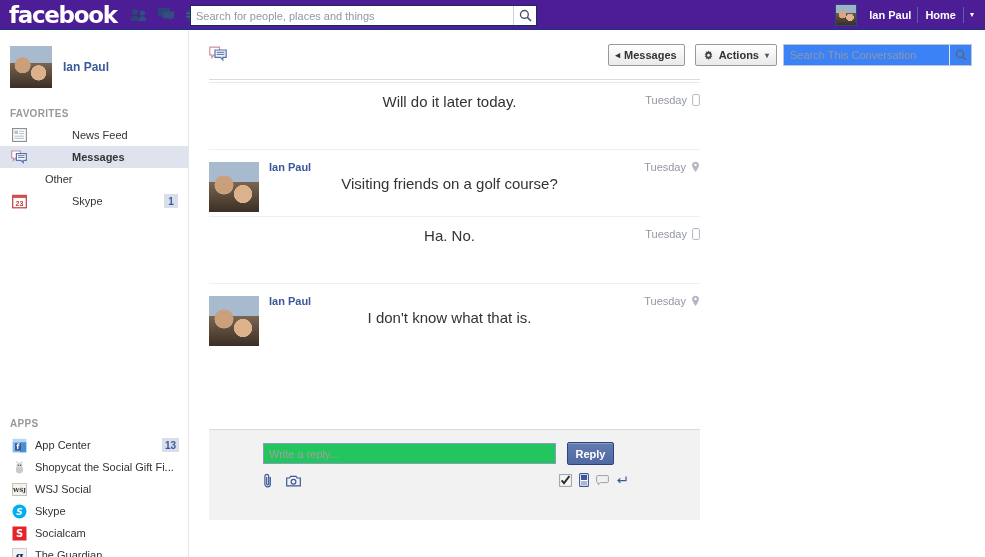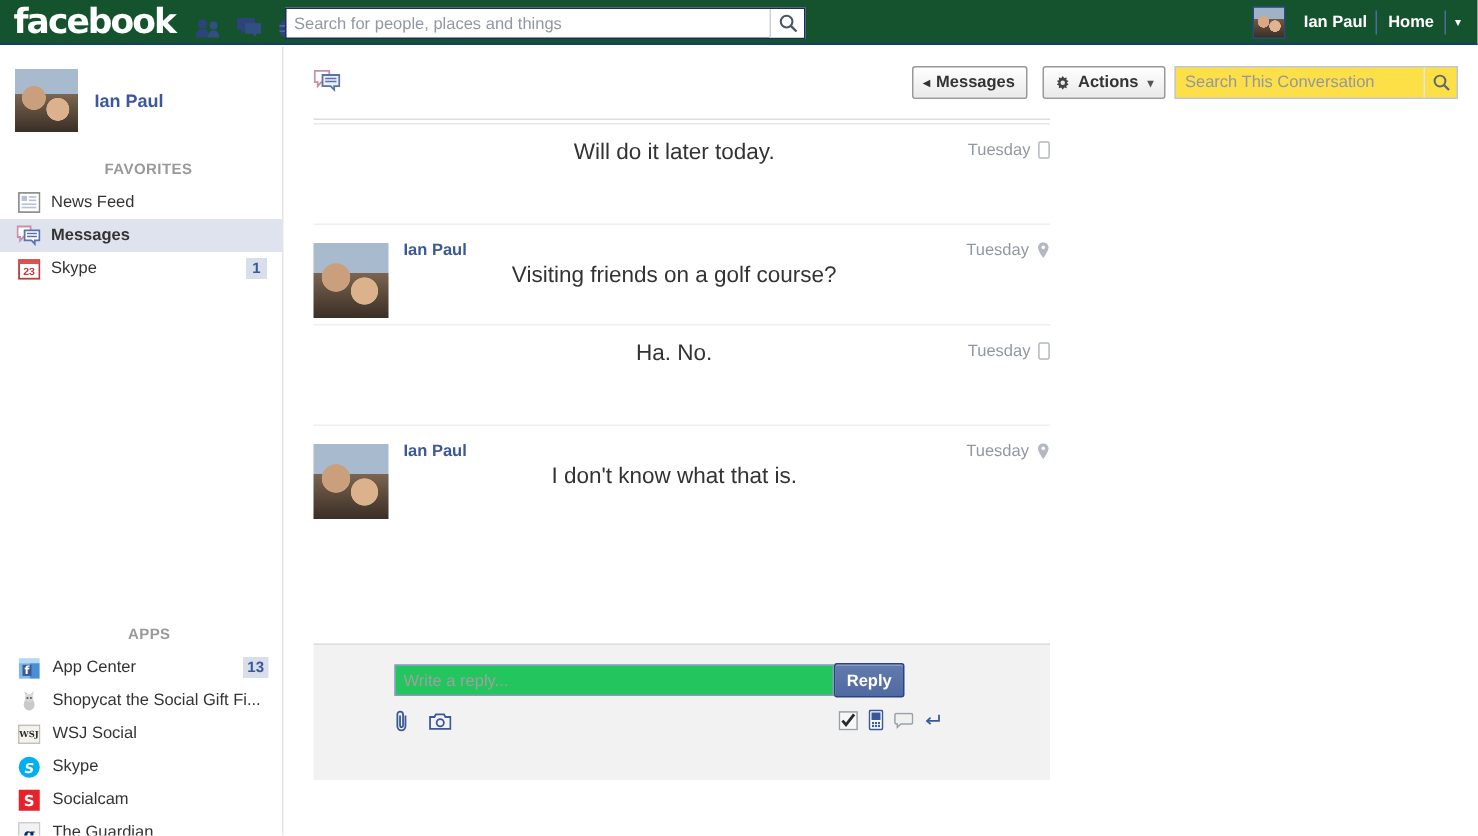--- a/index.html
+++ b/index.html
@@ -9,23 +9,23 @@
     font-size: 11px;
     background: #ffffff;
     overflow: hidden;
     color: #333;
   }
 
   
   #topbar {
     position: absolute; top: 0; left: 0;
     width: 985px; height: 30px;
-    background: #14532d;
+    background: #4c1d95;
     border-bottom: 1px solid #133783;
-    display: flex; align-items: flex-end;
+    display: flex; align-items: center;
   }
   #fb-logo {
     color: #fff;
     font-family: "DejaVu Sans", sans-serif;
     font-weight: bold;
     font-size: 23px;
     letter-spacing: -1.3px;
     margin-left: 9px;
     line-height: 28px;
     cursor: pointer;
@@ -115,37 +115,36 @@
     margin-left: 11px;
     color: #3b5998; font-weight: bold; font-size: 12px;
   }
 
   .sec-head {
     color: #999; font-size: 10px;
     font-weight: bold;
     letter-spacing: .3px;
     padding: 6px 0 5px 10px;
     text-transform: uppercase;
-    text-align: center;
   }
   .nav-item {
     display: flex; align-items: center;
     height: 22px;
     padding-left: 11px;
     cursor: pointer;
     position: relative;
   }
   .nav-item.selected { background: #dfe3ee; }
   .nav-ic {
     width: 16px; height: 16px;
     margin-right: 7px;
     display: flex; align-items: center; justify-content: center;
     flex: none;
   }
-  .nav-label { font-size: 11px; color: #333; }
+  .nav-label { font-size: 11px; color: #333; margin-left: 38px; }
   .nav-item.selected .nav-label { font-weight: bold; }
   .nav-sub {
     padding-left: 45px; height: 22px;
     display: flex; align-items: center;
     font-size: 11px; color: #333; cursor: pointer;
   }
   .badge {
     position: absolute; right: 10px;
     min-width: 14px; height: 14px;
     background: #d8dfea;
@@ -203,21 +202,21 @@
     white-space: nowrap;
   }
   #btn-messages { margin-right: 10px; }
   #btn-actions { margin-right: 6px; }
   .btn .caret {
     margin-left: 6px; font-size: 8px; color: #555;
   }
   #conv-search {
     width: 189px; height: 22px;
     border: 1px solid #bdc7d8;
-    background: #fde047;
+    background: #3b82f6;
     display: flex; align-items: center;
   }
   #conv-search-input {
     flex: 1; border: none; outline: none;
     height: 20px; padding-left: 6px;
     font-size: 11px; color: #333;
     font-family: "Liberation Sans", sans-serif;
     background: transparent;
   }
   #conv-search-input::placeholder { color: #9197a3; }
@@ -282,20 +281,21 @@
     width: 293px; height: 21px;
     border: 1px solid #8a9bc1;
     outline: none;
     font-size: 11px;
     padding-left: 5px;
     font-family: "Liberation Sans", sans-serif;
     color: #333; background: #22c55e;
   }
   #reply-input::placeholder { color: #a0a0a0; }
   #reply-btn {
+    margin-left: 11px;
     width: 47px; height: 23px;
     background: linear-gradient(#637bad, #4f6aa3);
     border: 1px solid #29447e;
     border-radius: 2px;
     color: #fff; font-weight: bold; font-size: 11px;
     display: flex; align-items: center; justify-content: center;
     cursor: pointer;
     box-shadow: inset 0 1px 0 #8a9cc2;
   }
   #composer-row2 {
@@ -386,20 +386,21 @@
     <span class="nav-ic">
       <svg width="16" height="15" viewBox="0 0 16 15">
         <path d="M0.7 1 H9.4 V8 H4.6 L2.4 10.4 V8 H0.7 Z" fill="#fff" stroke="#c98fa8" stroke-width="1.2"></path>
         <path d="M5.4 3.6 H15.3 V10.3 H12.2 V12.6 L10 10.3 H5.4 Z" fill="#fff" stroke="#5a74ab" stroke-width="1.2"></path>
         <path d="M7 5.7 H13.6 M7 7.6 H13.6" stroke="#5a74ab" stroke-width="1"></path>
       </svg>
     </span>
     <span class="nav-label">Messages</span>
   </div>
 
+  <div class="nav-sub">Other</div>
 
   <div class="nav-item">
     <span class="nav-ic">
       <svg width="15" height="15" viewBox="0 0 15 15">
         <rect x="0.7" y="1.4" width="13.6" height="12.4" fill="#fff" stroke="#c43a3a" stroke-width="1.2"></rect>
         <rect x="0.7" y="1.4" width="13.6" height="2.6" fill="#d9534f"></rect>
         <text x="7.4" y="11.5" font-family="Liberation Sans, sans-serif" font-size="7" font-weight="bold" text-anchor="middle" fill="#c43a3a">23</text>
       </svg>
     </span>
     <span class="nav-label">Skype</span>

